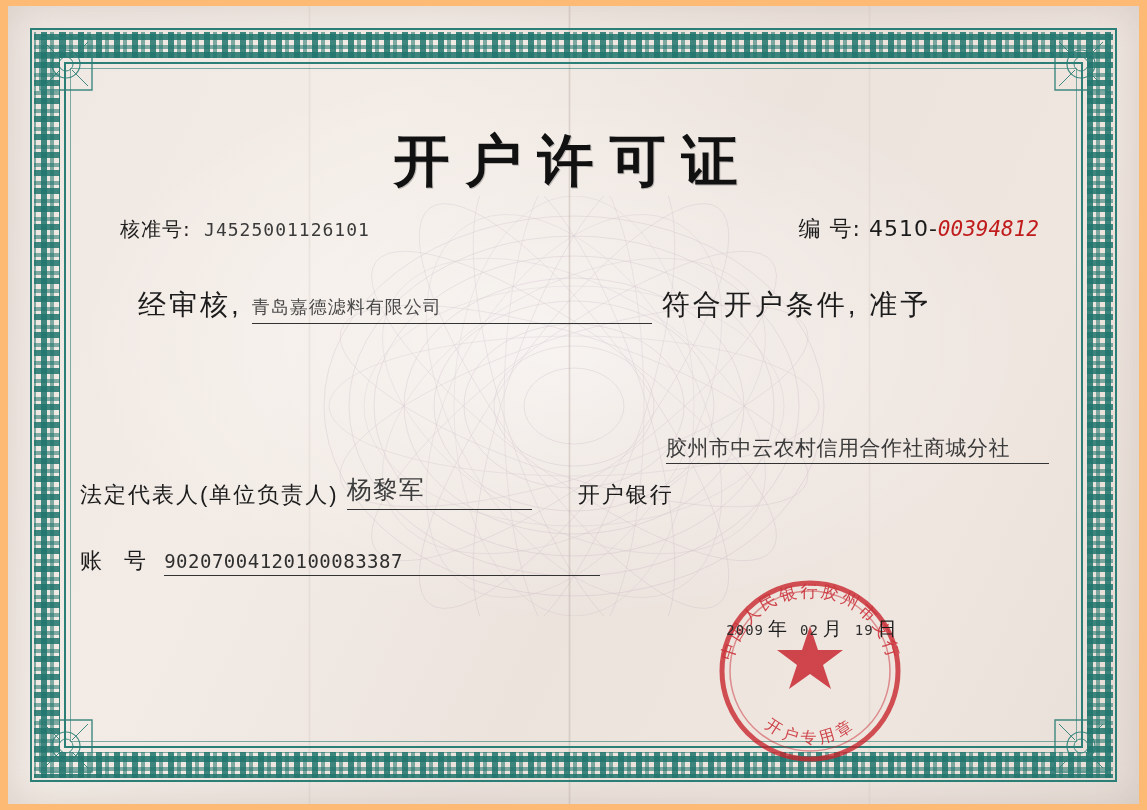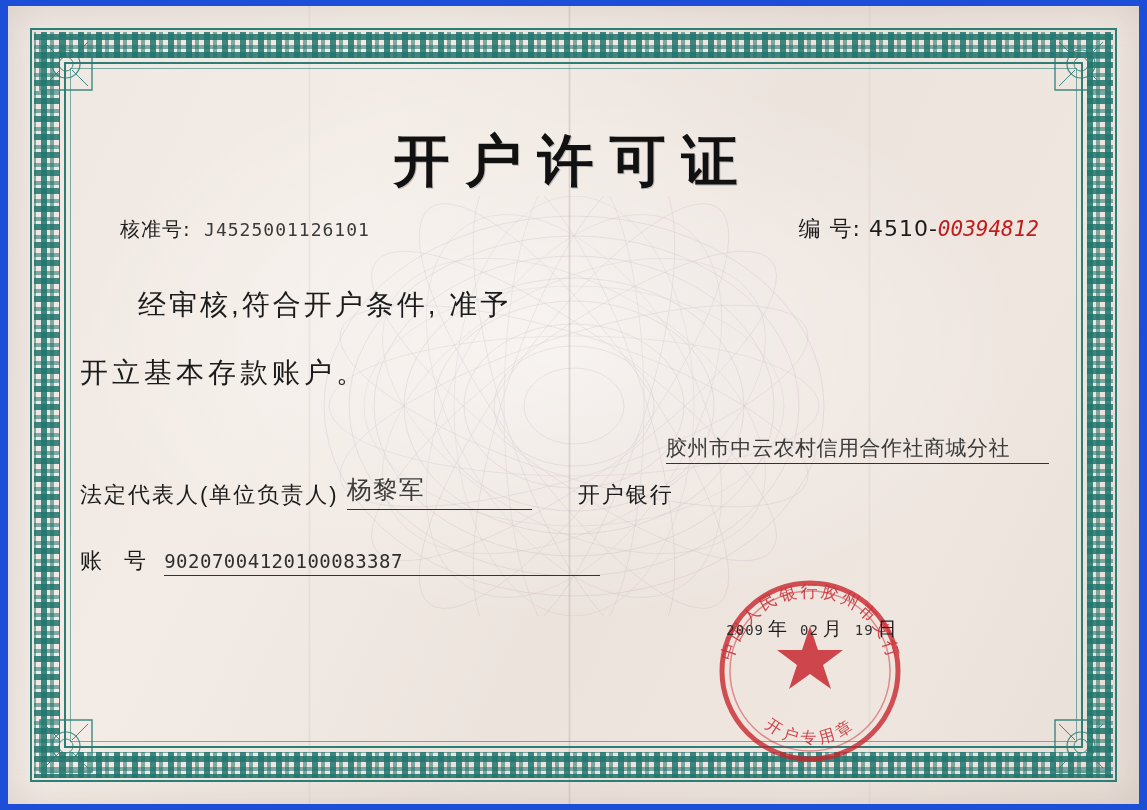--- a/index.html
+++ b/index.html
@@ -5,21 +5,21 @@
   html, body {
     margin: 0;
     padding: 0;
     background: #6f6f6f;
   }
   .page {
     position: relative;
     width: 1147px;
     height: 810px;
     overflow: hidden;
-    background: #1d4ed8;
+    background: #fdba74;
     font-family: "Liberation Sans", sans-serif;
   }
 
   
   .paper {
     position: absolute;
     left: 8px;
     top: 6px;
     width: 1131px;
     height: 798px;
@@ -384,24 +384,24 @@
         <span>核准号:</span>
         <span class="val">J4525001126101</span>
       </div>
 
       <div class="row-number">
         <span>编 号: 4510-</span><span class="red">00394812</span>
       </div>
 
       <div class="body-line1">
         <span class="lead">经审核,</span>
+        <span class="fill">青岛嘉德滤料有限公司</span>
         <span class="tail">符合开户条件, 准予</span>
       </div>
 
-      <div class="body-line2">开立基本存款账户。</div>
 
       <div class="row-legal">
         <span class="label">法定代表人(单位负责人)</span>
         <span class="legal-val">杨黎军</span>
         <span class="bank-label">开户银行</span>
       </div>
       <div class="bank-val">胶州市中云农村信用合作社商城分社</div>
 
       <div class="row-account">
         <span class="label">账 号</span>

